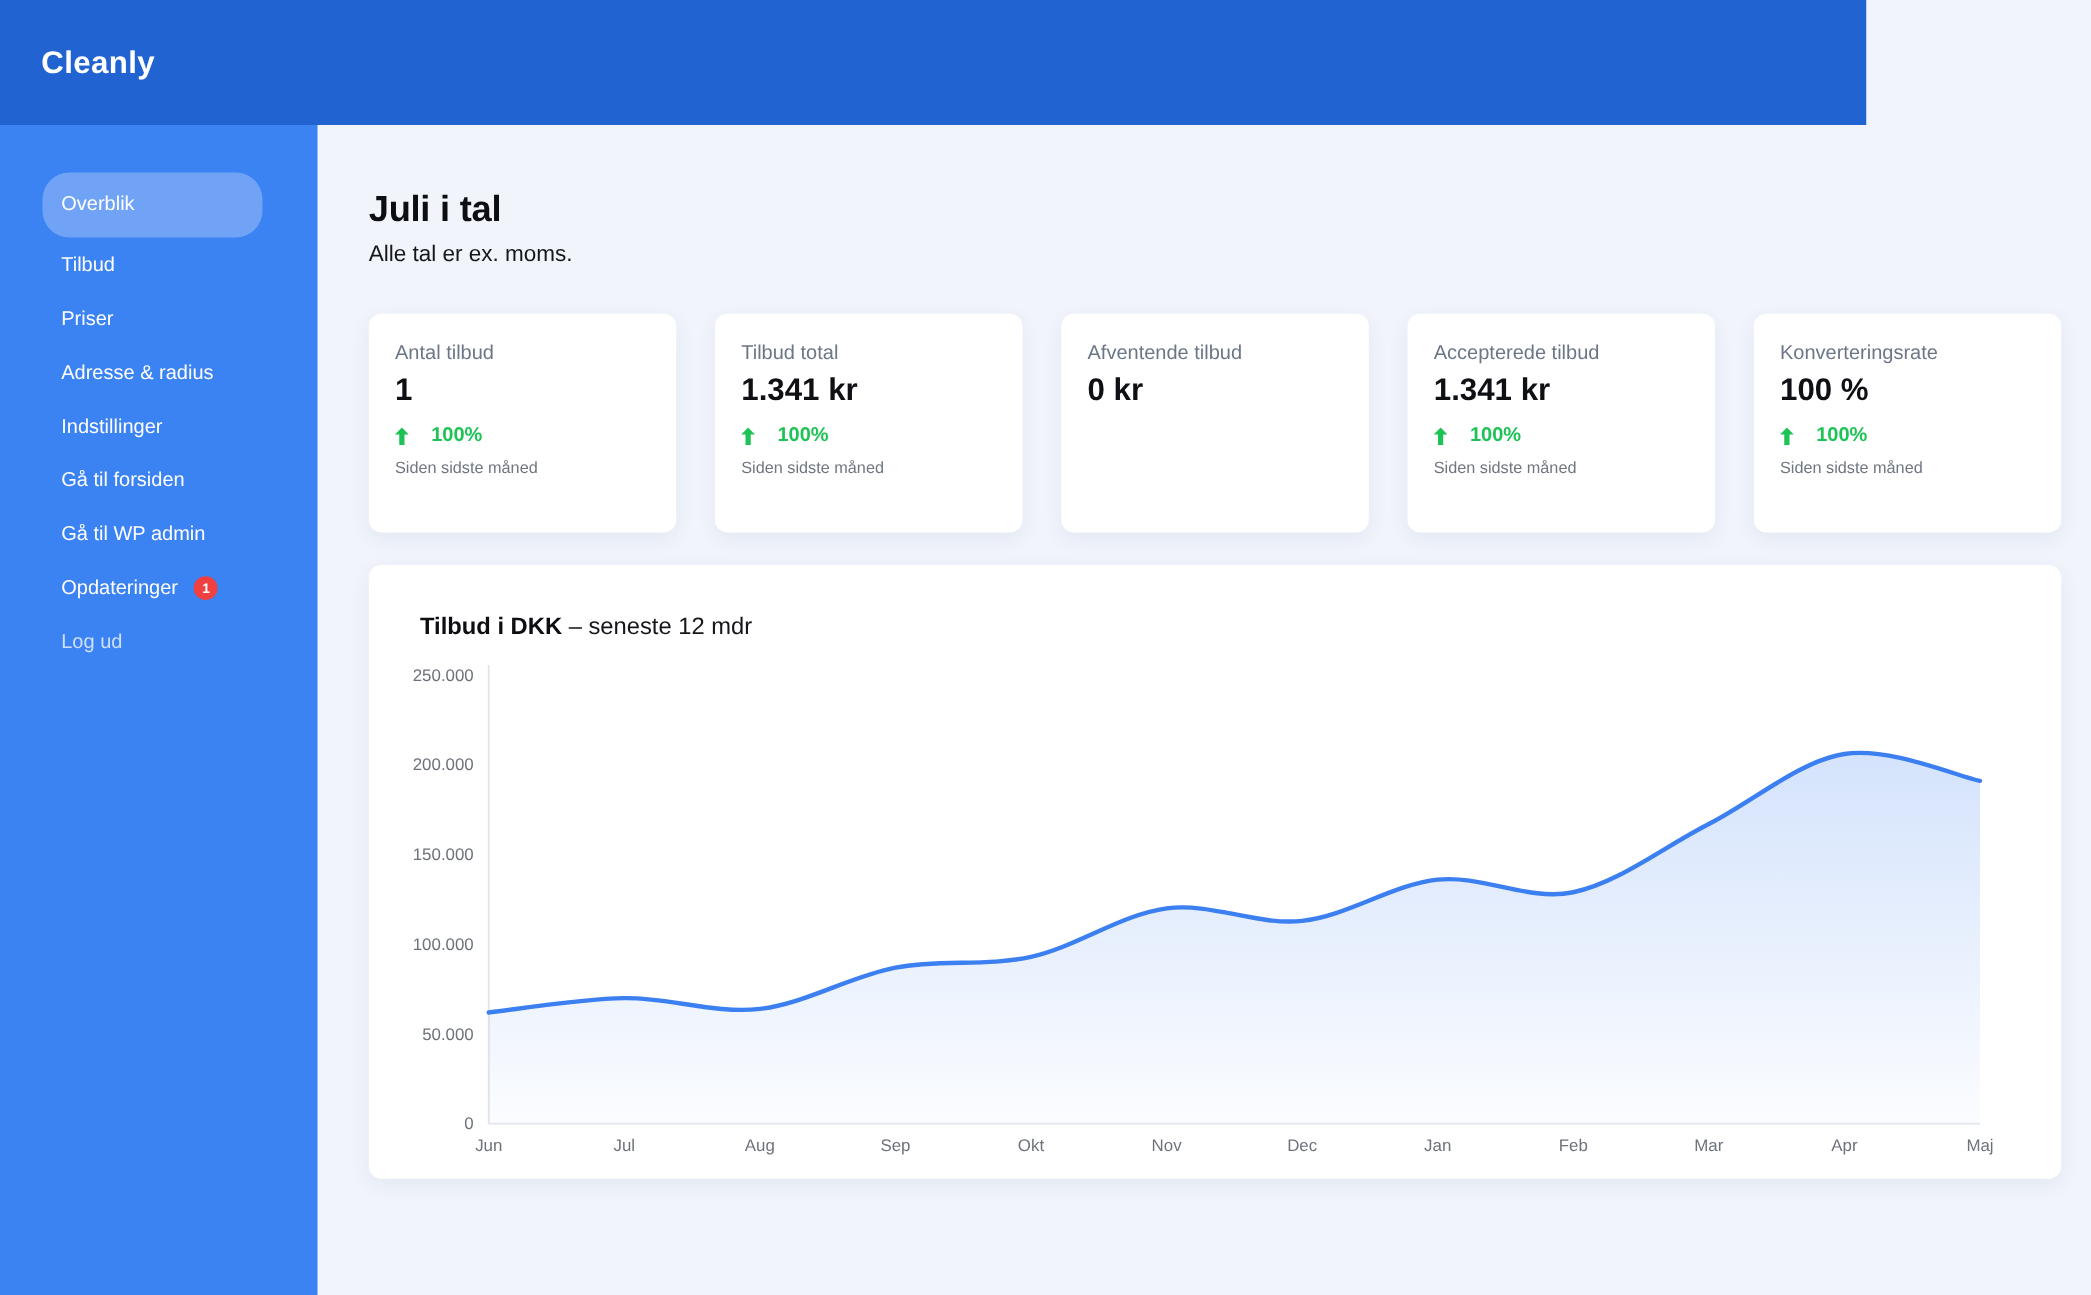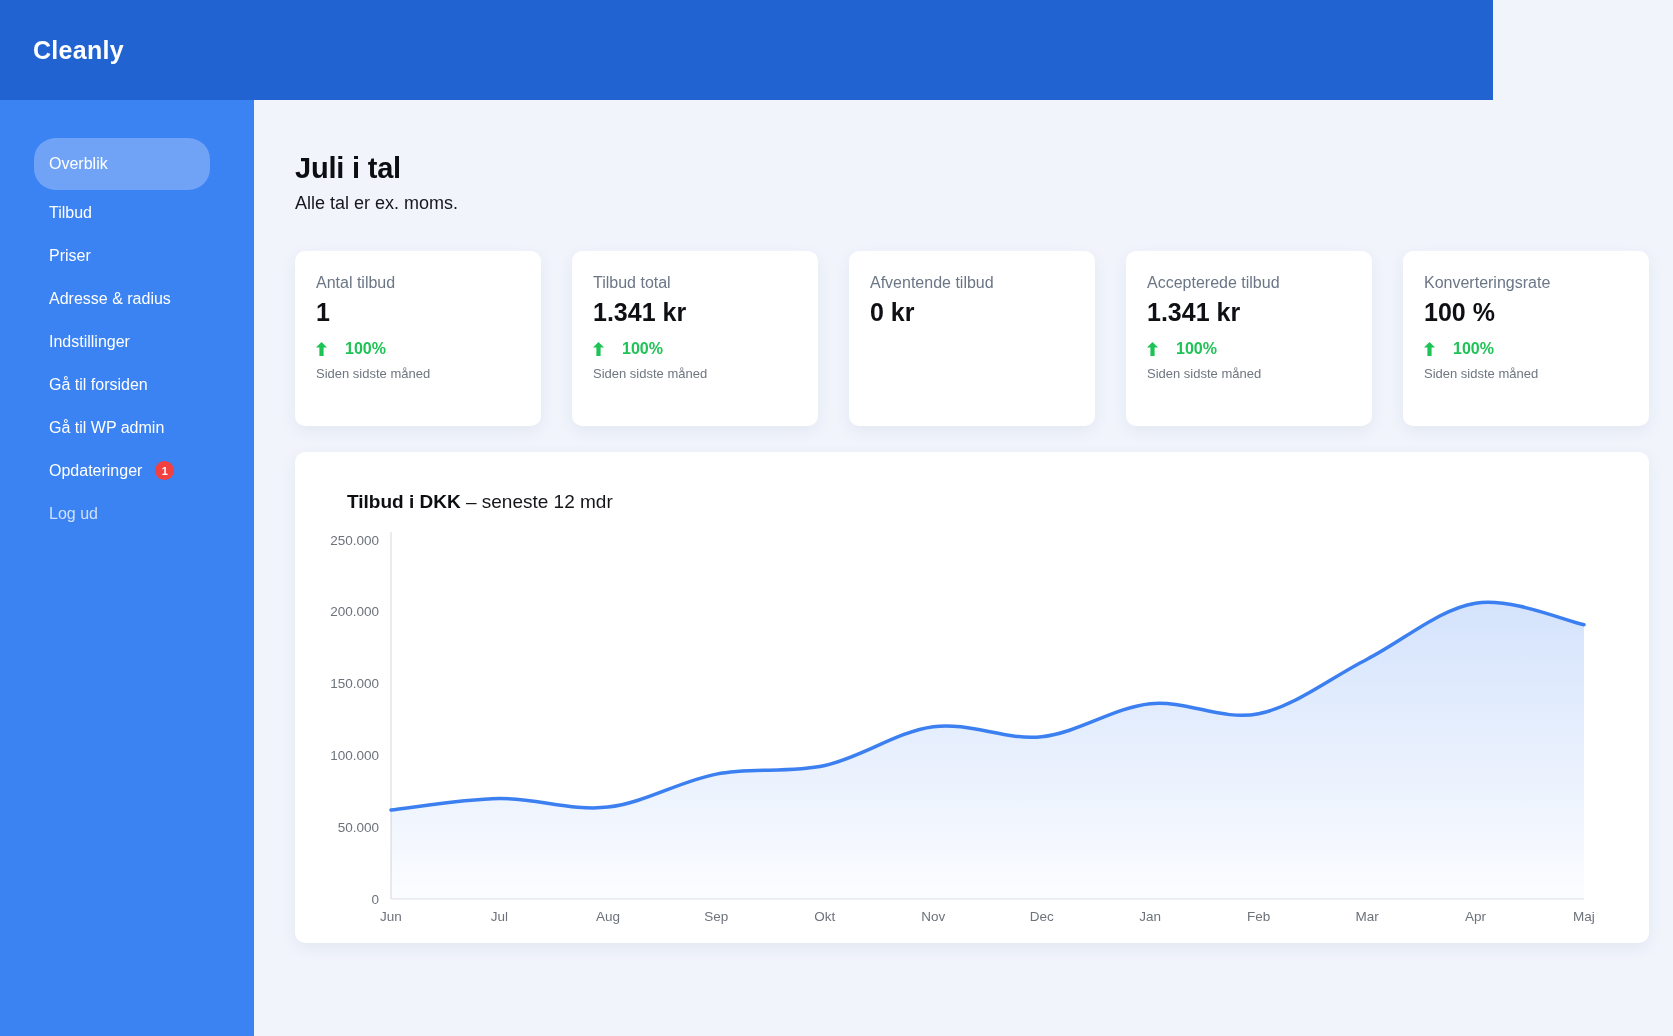--- a/index.html
+++ b/index.html
@@ -81,21 +81,21 @@
   .card-note { margin-top: 6px; font-size: 13px; line-height: 17px; color: #6f7680; }
   
   .chart-card {
     position: relative;
     margin-top: 26px;
     width: 1354px; height: 491px;
     background: #fff; border-radius: 10px;
     box-shadow: 0 5px 16px rgba(44, 66, 134, 0.07);
   }
   .chart-title {
-    position: absolute; left: 52px; top: 36px;
+    position: absolute; left: 41px; top: 36px;
     font-size: 19px; line-height: 27px; color: #14161a;
     z-index: 1;
   }
   .chart-title .bold { font-weight: 800; color: #0d0e12; }
   #chart-svg { position: absolute; inset: 0; width: 1354px; height: 491px; }
   #chart-svg text { font-family: "Liberation Sans", "DejaVu Sans", sans-serif; font-size: 13.5px; fill: #6d727b; }
 </style>
 </head>
 <body>
 

